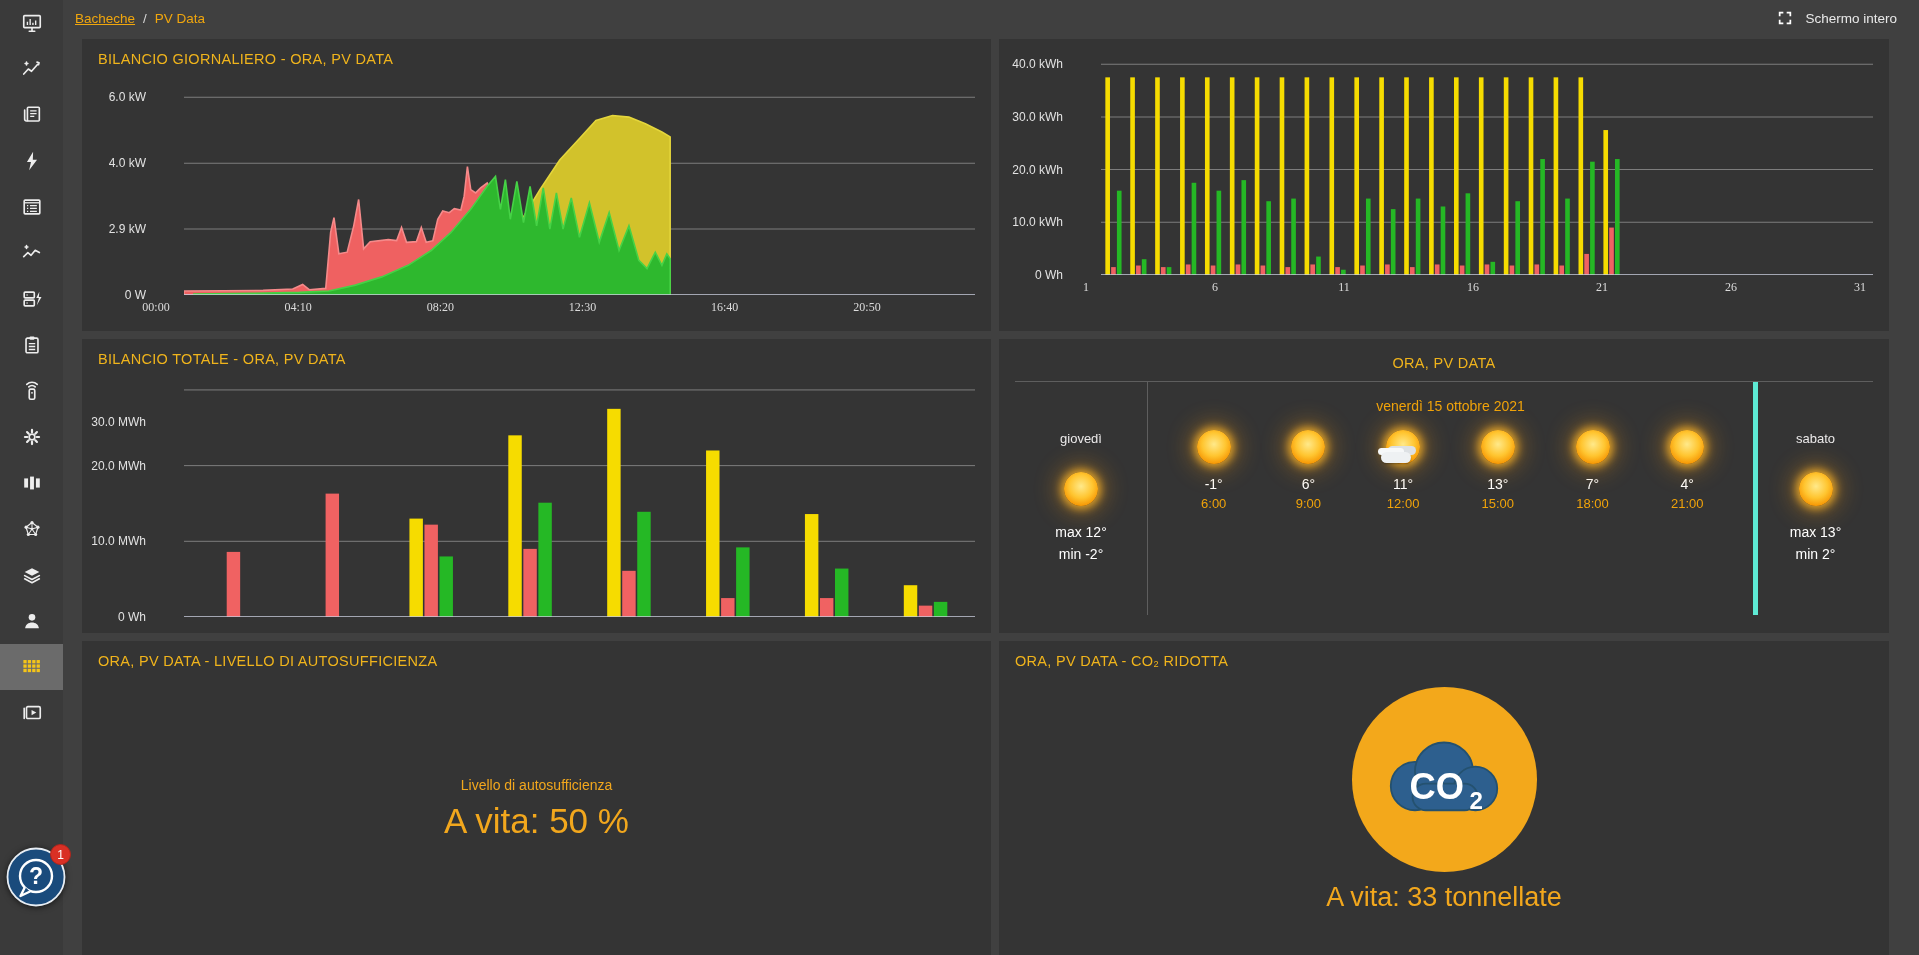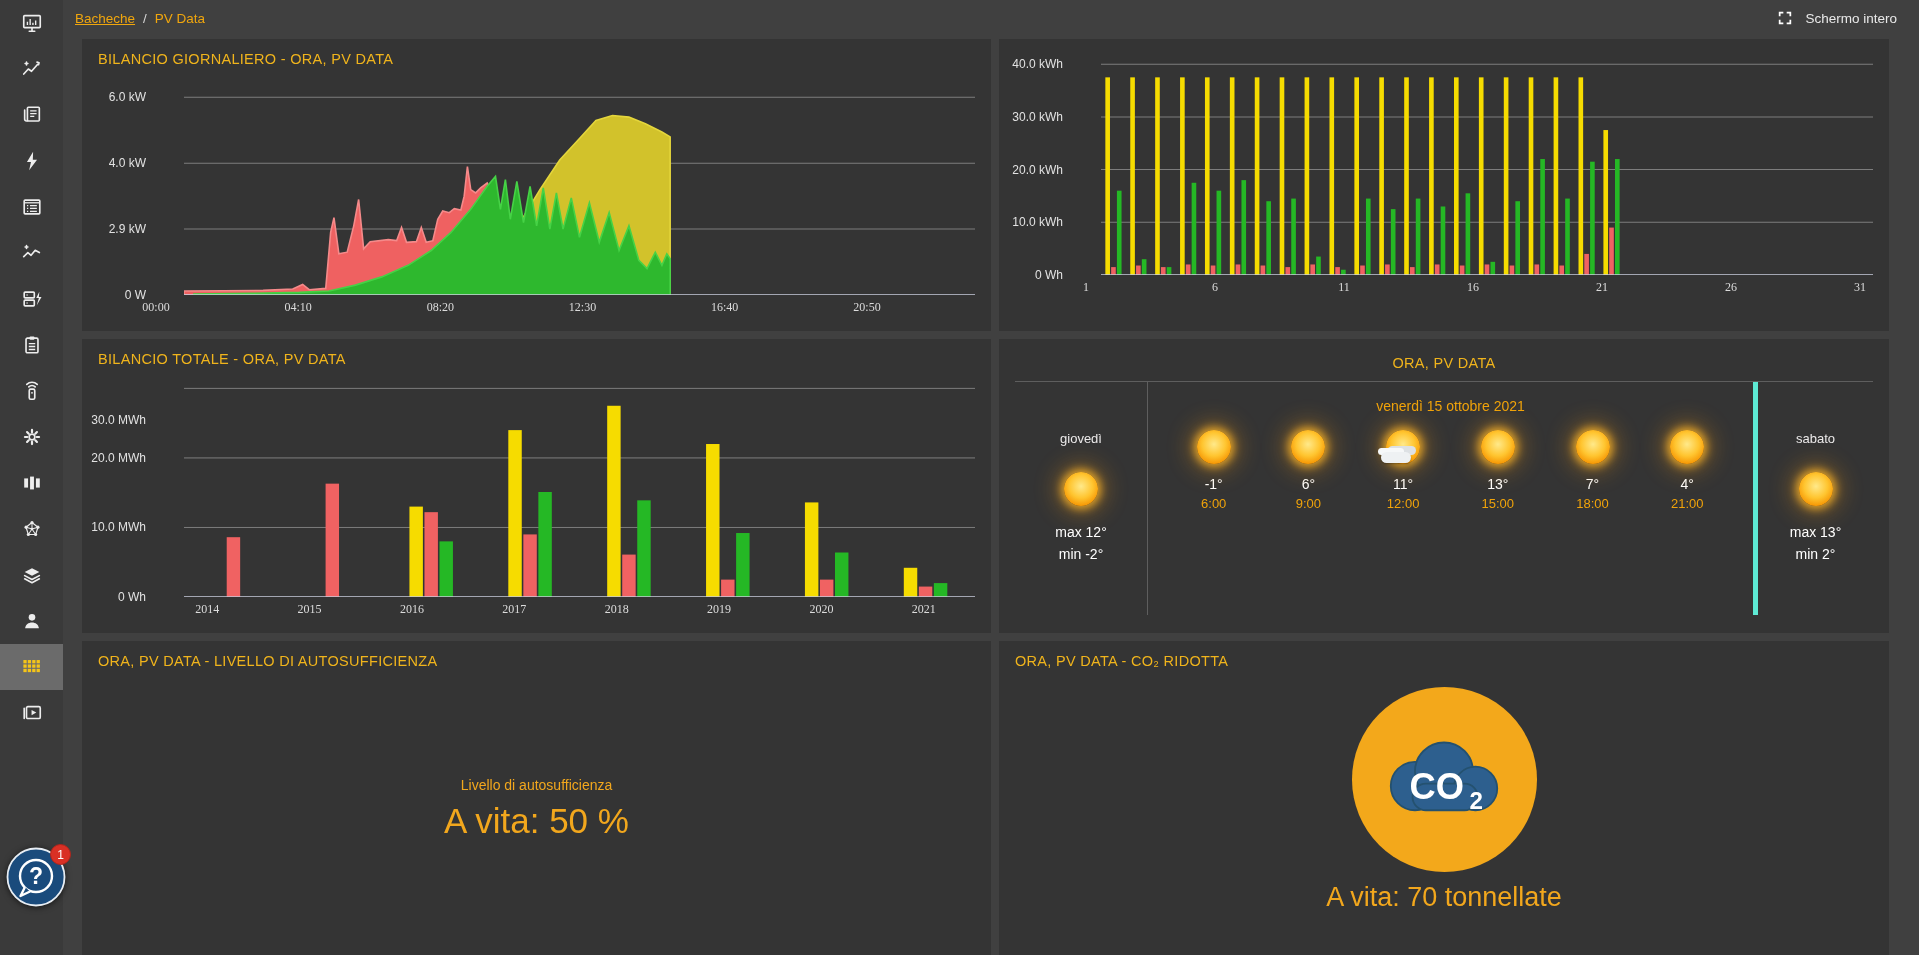--- a/index.html
+++ b/index.html
@@ -385,30 +385,20 @@
                 <rect x="929" y="953.8461538461538" width="17" height="46.15384615384619" fill="#f06262"></rect>
                 <rect x="323" y="753.8461538461538" width="17" height="246.1538461538462" fill="#25b825"></rect>
                 <rect x="448" y="535.3846153846154" width="17" height="464.61538461538464" fill="#25b825"></rect>
                 <rect x="573" y="572.3076923076923" width="17" height="427.69230769230774" fill="#25b825"></rect>
                 <rect x="698" y="716.923076923077" width="17" height="283.076923076923" fill="#25b825"></rect>
                 <rect x="823" y="803.076923076923" width="17" height="196.92307692307702" fill="#25b825"></rect>
                 <rect x="948" y="938.4615384615385" width="17" height="61.53846153846155" fill="#25b825"></rect>
                 <line x1="0" x2="1000" y1="1000" y2="1000" stroke="#c9ccdd" stroke-width="1.4" vector-effect="non-scaling-stroke"></line>
               </svg>
           </div>
-          <div class="xlabels">
-              <span style="left: 6.25%;">2014</span>
-              <span style="left: 18.75%;">2015</span>
-              <span style="left: 31.25%;">2016</span>
-              <span style="left: 43.75%;">2017</span>
-              <span style="left: 56.25%;">2018</span>
-              <span style="left: 68.75%;">2019</span>
-              <span style="left: 81.25%;">2020</span>
-              <span style="left: 93.75%;">2021</span>
-            </div>
         </div>
       </section>
 
       <section class="panel">
         <h2 class="panel-title centered">ORA, PV DATA</h2>
         <div class="weather-body">
           <div class="wcol side left">
             <div class="wday">giovedì</div>
             <div class="sun">
                 <span class="sun-core"></span>
@@ -495,19 +485,19 @@
               <g fill="#2d5f8e" stroke="#24516f" stroke-width="1.5">
                 <circle cx="38" cy="46" r="20"></circle>
                 <circle cx="62" cy="34" r="24"></circle>
                 <circle cx="88" cy="48" r="18"></circle>
                 <rect x="36" y="44" width="54" height="22" rx="11"></rect>
               </g>
               <text x="56" y="57" text-anchor="middle" font-size="30" font-weight="bold" fill="#ffffff">CO</text>
               <text x="83" y="65" font-size="20" font-weight="bold" fill="#ffffff">2</text>
             </svg>
           </div>
-          <div class="co2-value">A vita: 70 tonnellate</div>
+          <div class="co2-value">A vita: 33 tonnellate</div>
         </div>
       </section>
 
     </div>
   </div>
 </div>
 
 </body></html>

